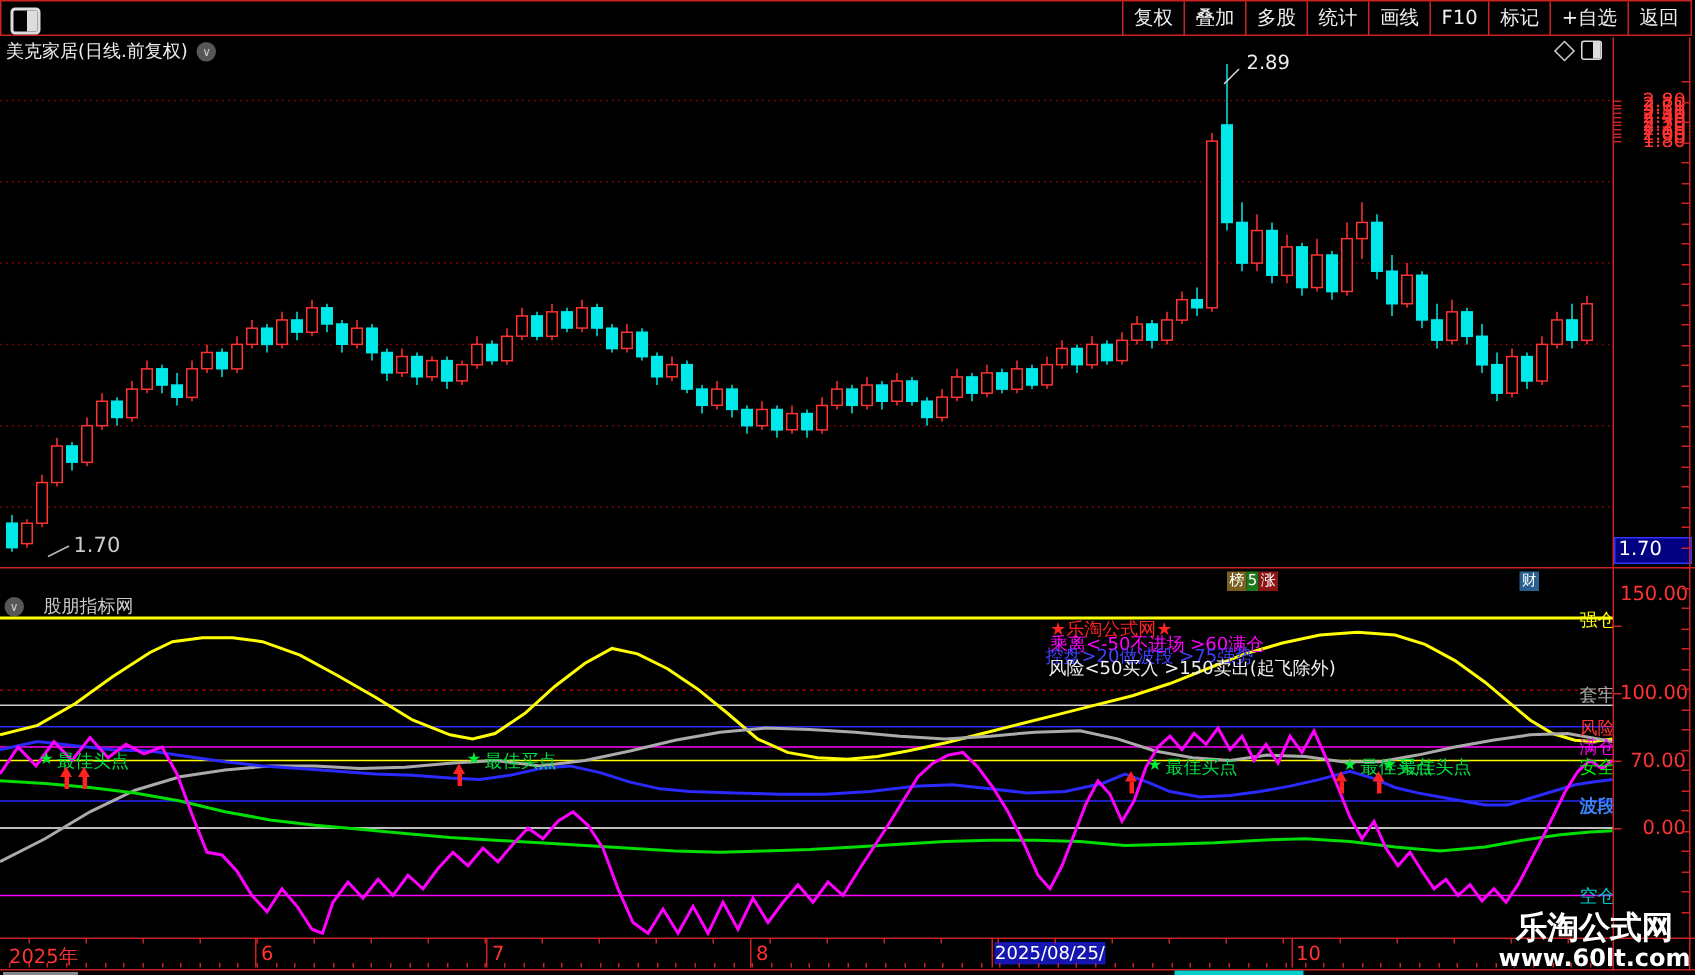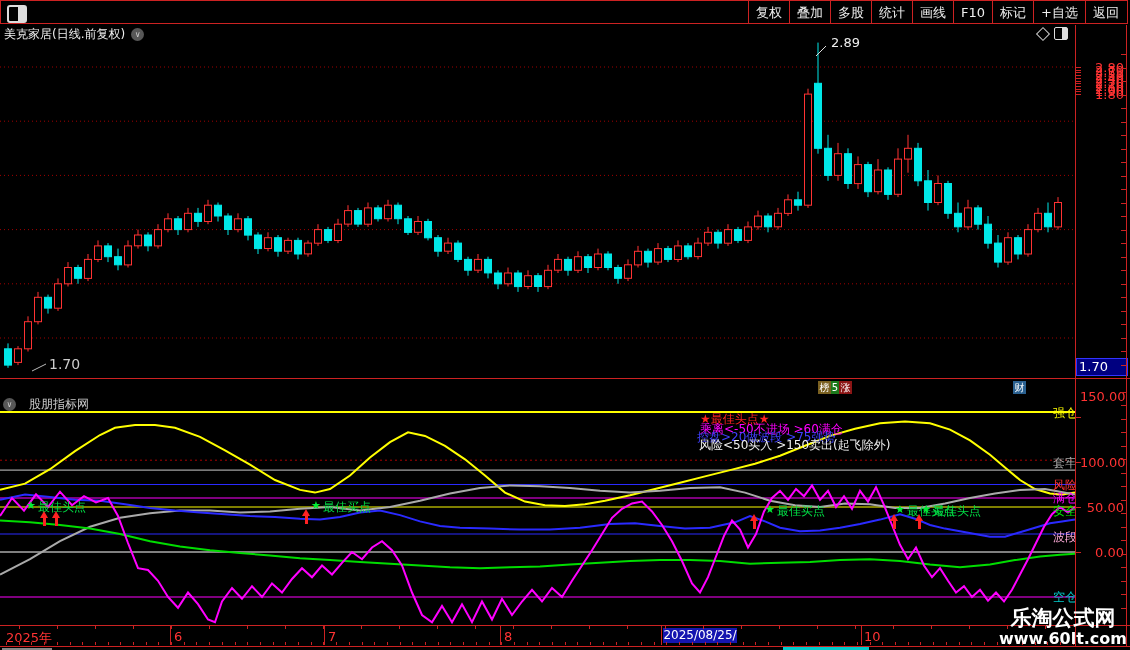--- a/index.html
+++ b/index.html
@@ -339,21 +339,21 @@
     <div class="axis-label" style="position: absolute; left: 1080px; top: 81.68px;">2.00</div>
     <div style="position: absolute; left: 1076px; top: 88.68px; width: 5px; height: 1px; background: rgb(204, 34, 34);"></div>
     <div class="axis-label" style="position: absolute; left: 1080px; top: 84.39px;">1.90</div>
     <div style="position: absolute; left: 1076px; top: 91.39px; width: 5px; height: 1px; background: rgb(204, 34, 34);"></div>
     <div class="axis-label" style="position: absolute; left: 1080px; top: 87.1px;">1.80</div>
     <div style="position: absolute; left: 1076px; top: 94.1px; width: 5px; height: 1px; background: rgb(204, 34, 34);"></div>
     <div class="axis-label" style="position: absolute; left: 1080px; top: 389px;">150.00</div>
     <div style="position: absolute; left: 1076px; top: 417px; width: 5px; height: 1px; background: rgb(204, 34, 34);"></div>
     <div class="axis-label" style="position: absolute; left: 1080px; top: 455px;">100.00</div>
     <div style="position: absolute; left: 1076px; top: 462px; width: 5px; height: 1px; background: rgb(204, 34, 34);"></div>
-    <div class="axis-label" style="position: absolute; left: 1080px; top: 500px;">50.00</div>
+    <div class="axis-label" style="position: absolute; left: 1080px; top: 500px;">70.00</div>
     <div style="position: absolute; left: 1076px; top: 507px; width: 5px; height: 1px; background: rgb(204, 34, 34);"></div>
     <div class="axis-label" style="position: absolute; left: 1080px; top: 545px;">0.00</div>
     <div style="position: absolute; left: 1076px; top: 552px; width: 5px; height: 1px; background: rgb(204, 34, 34);"></div>
     <div style="position: absolute; left: 1121px; top: 54px; width: 5px; height: 1px; background: rgb(204, 34, 34);"></div>
     <div style="position: absolute; left: 1121px; top: 67.5px; width: 5px; height: 1px; background: rgb(204, 34, 34);"></div>
     <div style="position: absolute; left: 1121px; top: 81px; width: 5px; height: 1px; background: rgb(204, 34, 34);"></div>
     <div style="position: absolute; left: 1121px; top: 94.5px; width: 5px; height: 1px; background: rgb(204, 34, 34);"></div>
     <div style="position: absolute; left: 1121px; top: 108px; width: 5px; height: 1px; background: rgb(204, 34, 34);"></div>
     <div style="position: absolute; left: 1121px; top: 121.5px; width: 5px; height: 1px; background: rgb(204, 34, 34);"></div>
     <div style="position: absolute; left: 1121px; top: 135px; width: 5px; height: 1px; background: rgb(204, 34, 34);"></div>
@@ -390,23 +390,23 @@
     <div style="position: absolute; left: 1121px; top: 553.5px; width: 5px; height: 1px; background: rgb(204, 34, 34);"></div>
     <div style="position: absolute; left: 1121px; top: 567px; width: 5px; height: 1px; background: rgb(204, 34, 34);"></div>
     <div style="position: absolute; left: 1121px; top: 580.5px; width: 5px; height: 1px; background: rgb(204, 34, 34);"></div>
     <div style="position: absolute; left: 1121px; top: 594px; width: 5px; height: 1px; background: rgb(204, 34, 34);"></div>
     <div style="position: absolute; left: 1121px; top: 607.5px; width: 5px; height: 1px; background: rgb(204, 34, 34);"></div>
     <div class="zoneclip" style="position: absolute; left: 1053px; top: 405px;"><span style="color: rgb(255, 255, 0);">强仓</span></div>
     <div class="zoneclip" style="position: absolute; left: 1053px; top: 455px;"><span style="color: rgb(170, 170, 170);">套牢</span></div>
     <div class="zoneclip" style="position: absolute; left: 1053px; top: 477px;"><span style="color: rgb(255, 51, 51);">风险</span></div>
     <div class="zoneclip" style="position: absolute; left: 1053px; top: 490px;"><span style="color: rgb(255, 0, 255);">满仓</span></div>
     <div class="zoneclip" style="position: absolute; left: 1053px; top: 503px;"><span style="color: rgb(0, 238, 0);">安全</span></div>
-    <div class="zoneclip" style="position: absolute; left: 1053px; top: 529px;"><span style="color: #f9a8d4;">波段</span></div>
+    <div class="zoneclip" style="position: absolute; left: 1053px; top: 529px;"><span style="color: #3b82f6; font-weight: bold;">波段</span></div>
     <div class="zoneclip" style="position: absolute; left: 1053px; top: 589px;"><span style="color: rgb(0, 204, 204);">空仓</span></div>
-    <div class="guide" style="position: absolute; left: 700px; top: 413px; color: rgb(255, 34, 34);">★最佳头点★</div>
+    <div class="guide" style="position: absolute; left: 700px; top: 413px; color: rgb(255, 34, 34);">★乐淘公式网★</div>
     <div class="guide" style="position: absolute; left: 700px; top: 423px; color: rgb(255, 0, 255);">乘离&lt;-50不进场 &gt;60满仓</div>
     <div class="guide" style="position: absolute; left: 697px; top: 431px; color: rgb(64, 64, 255);">控盘&gt;20做波段 &gt;75强势</div>
     <div class="guide" style="position: absolute; left: 699px; top: 439px; color: rgb(240, 240, 240);">风险&lt;50买入 &gt;150卖出(起飞除外)</div>
     <div class="star" style="position: absolute; left: 26px; top: 500px;">★</div>
     <div class="bptxt" style="position: absolute; left: 38px; top: 501px;">最佳头点</div>
     <div class="arr" style="position: absolute; left: 40px; top: 511px;">
       <div class="h"></div>
       <div class="s"></div>
     </div>
     <div class="arr" style="position: absolute; left: 52px; top: 511px;">

